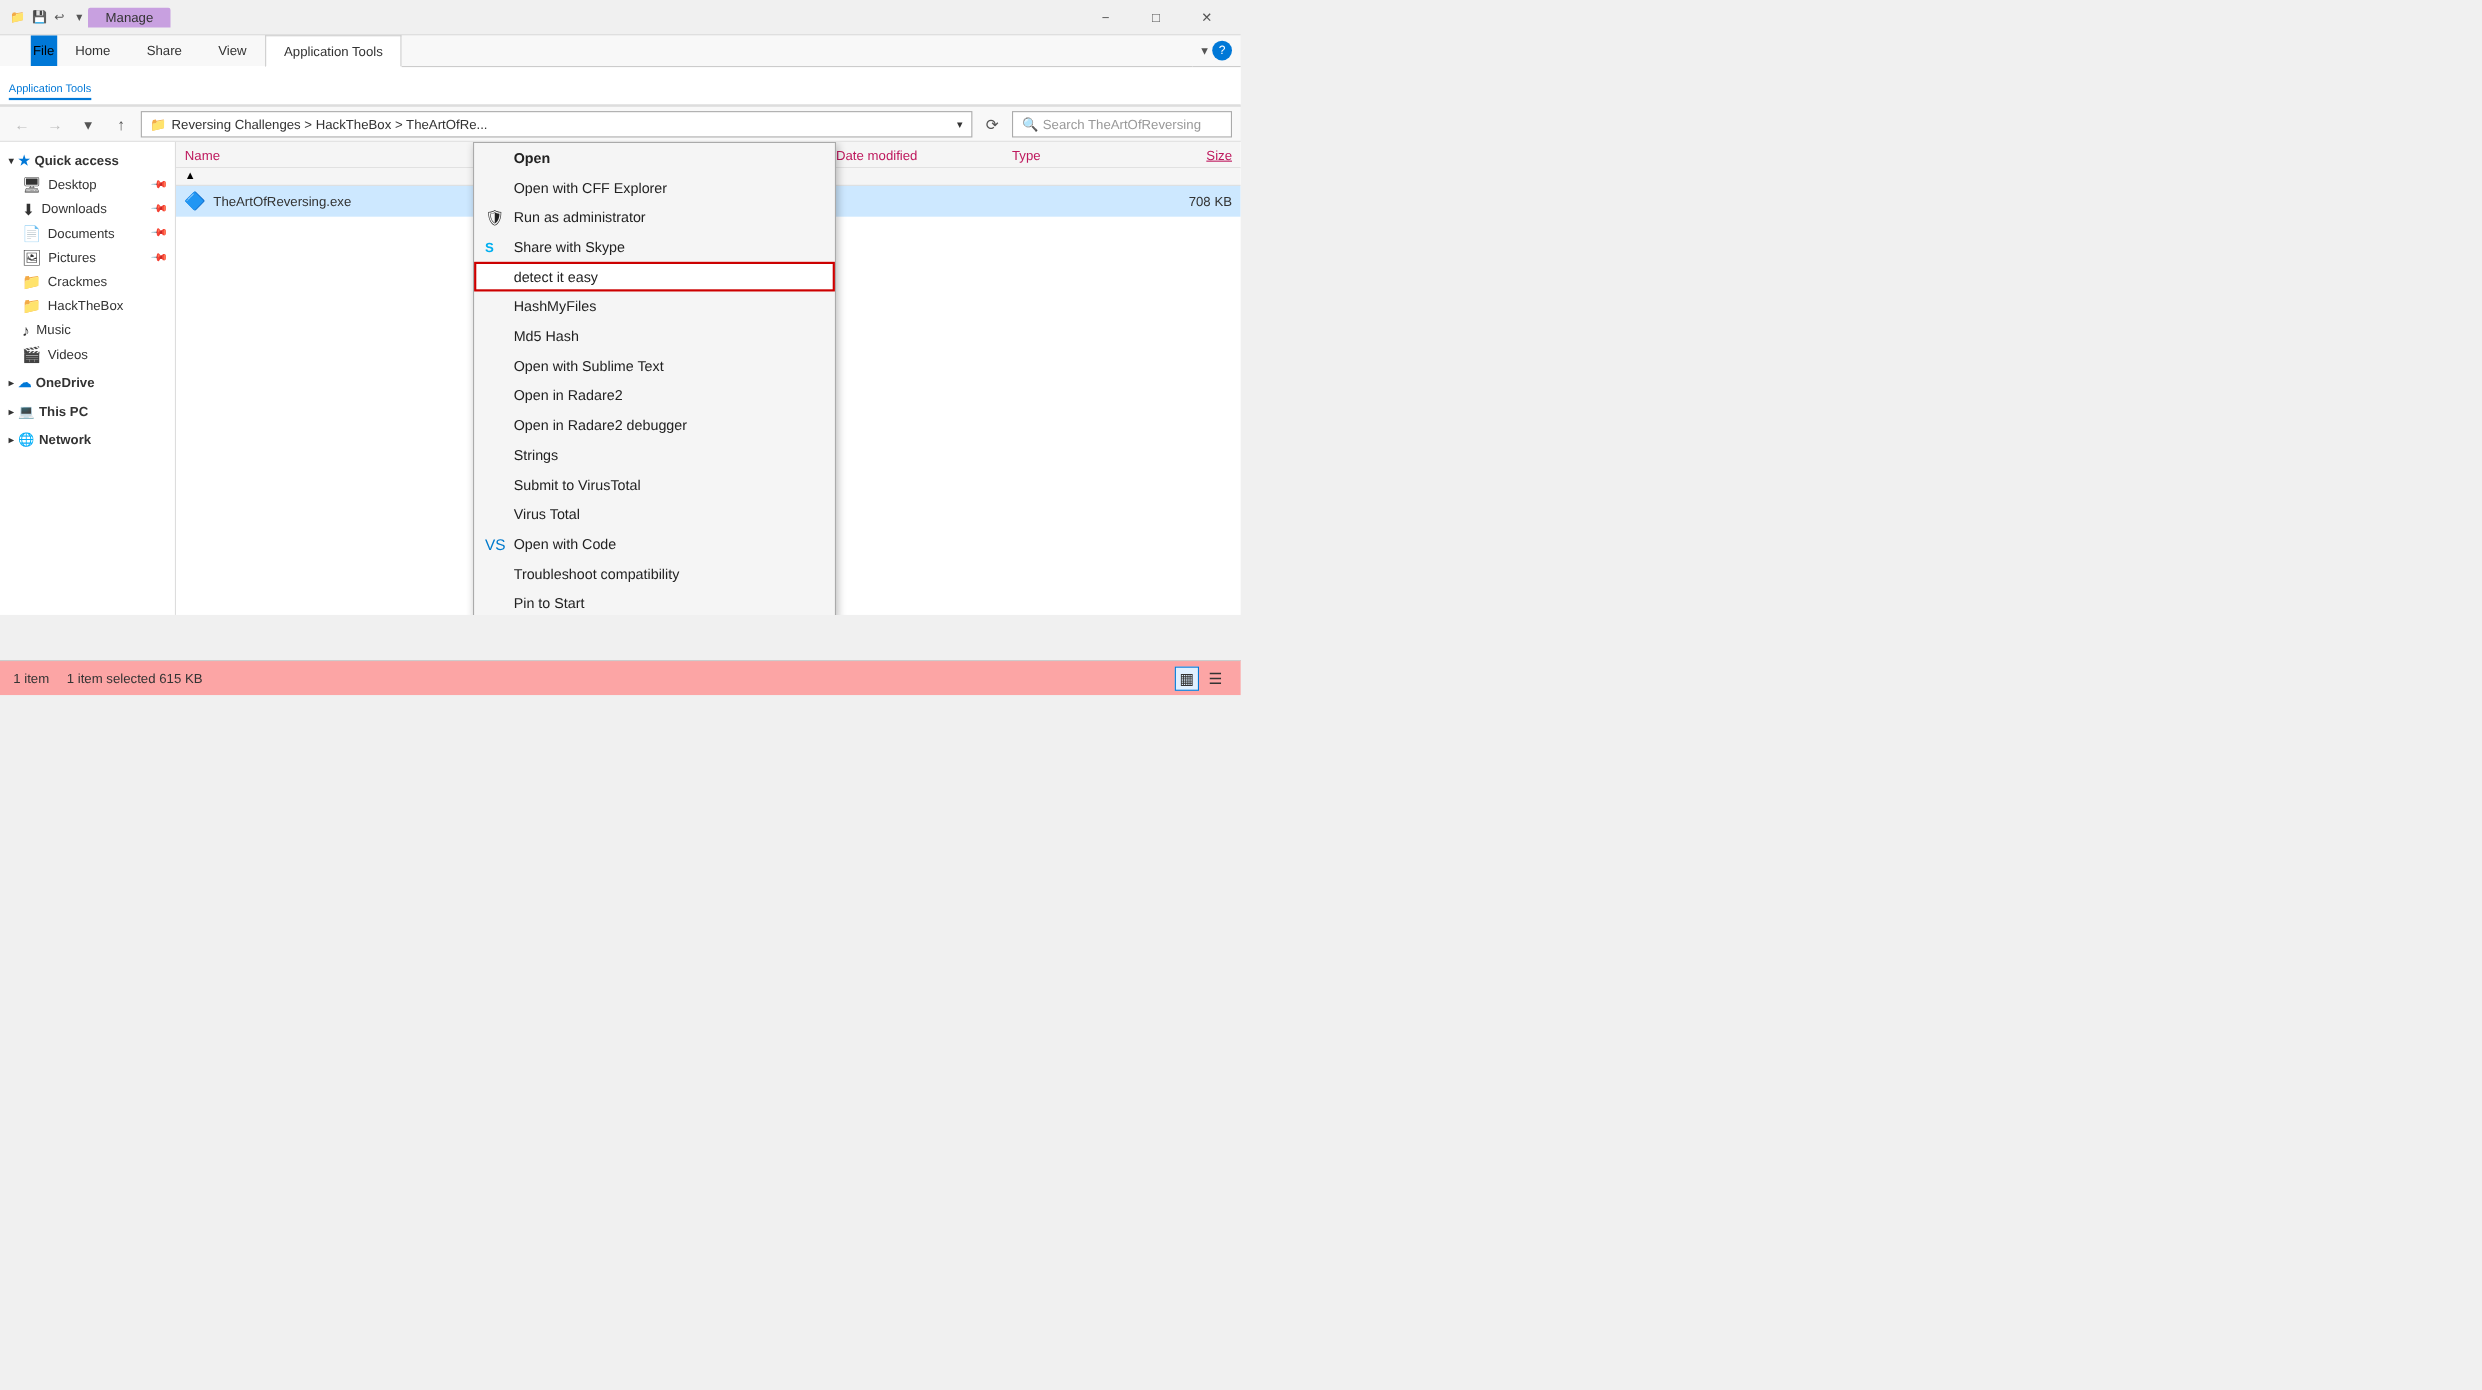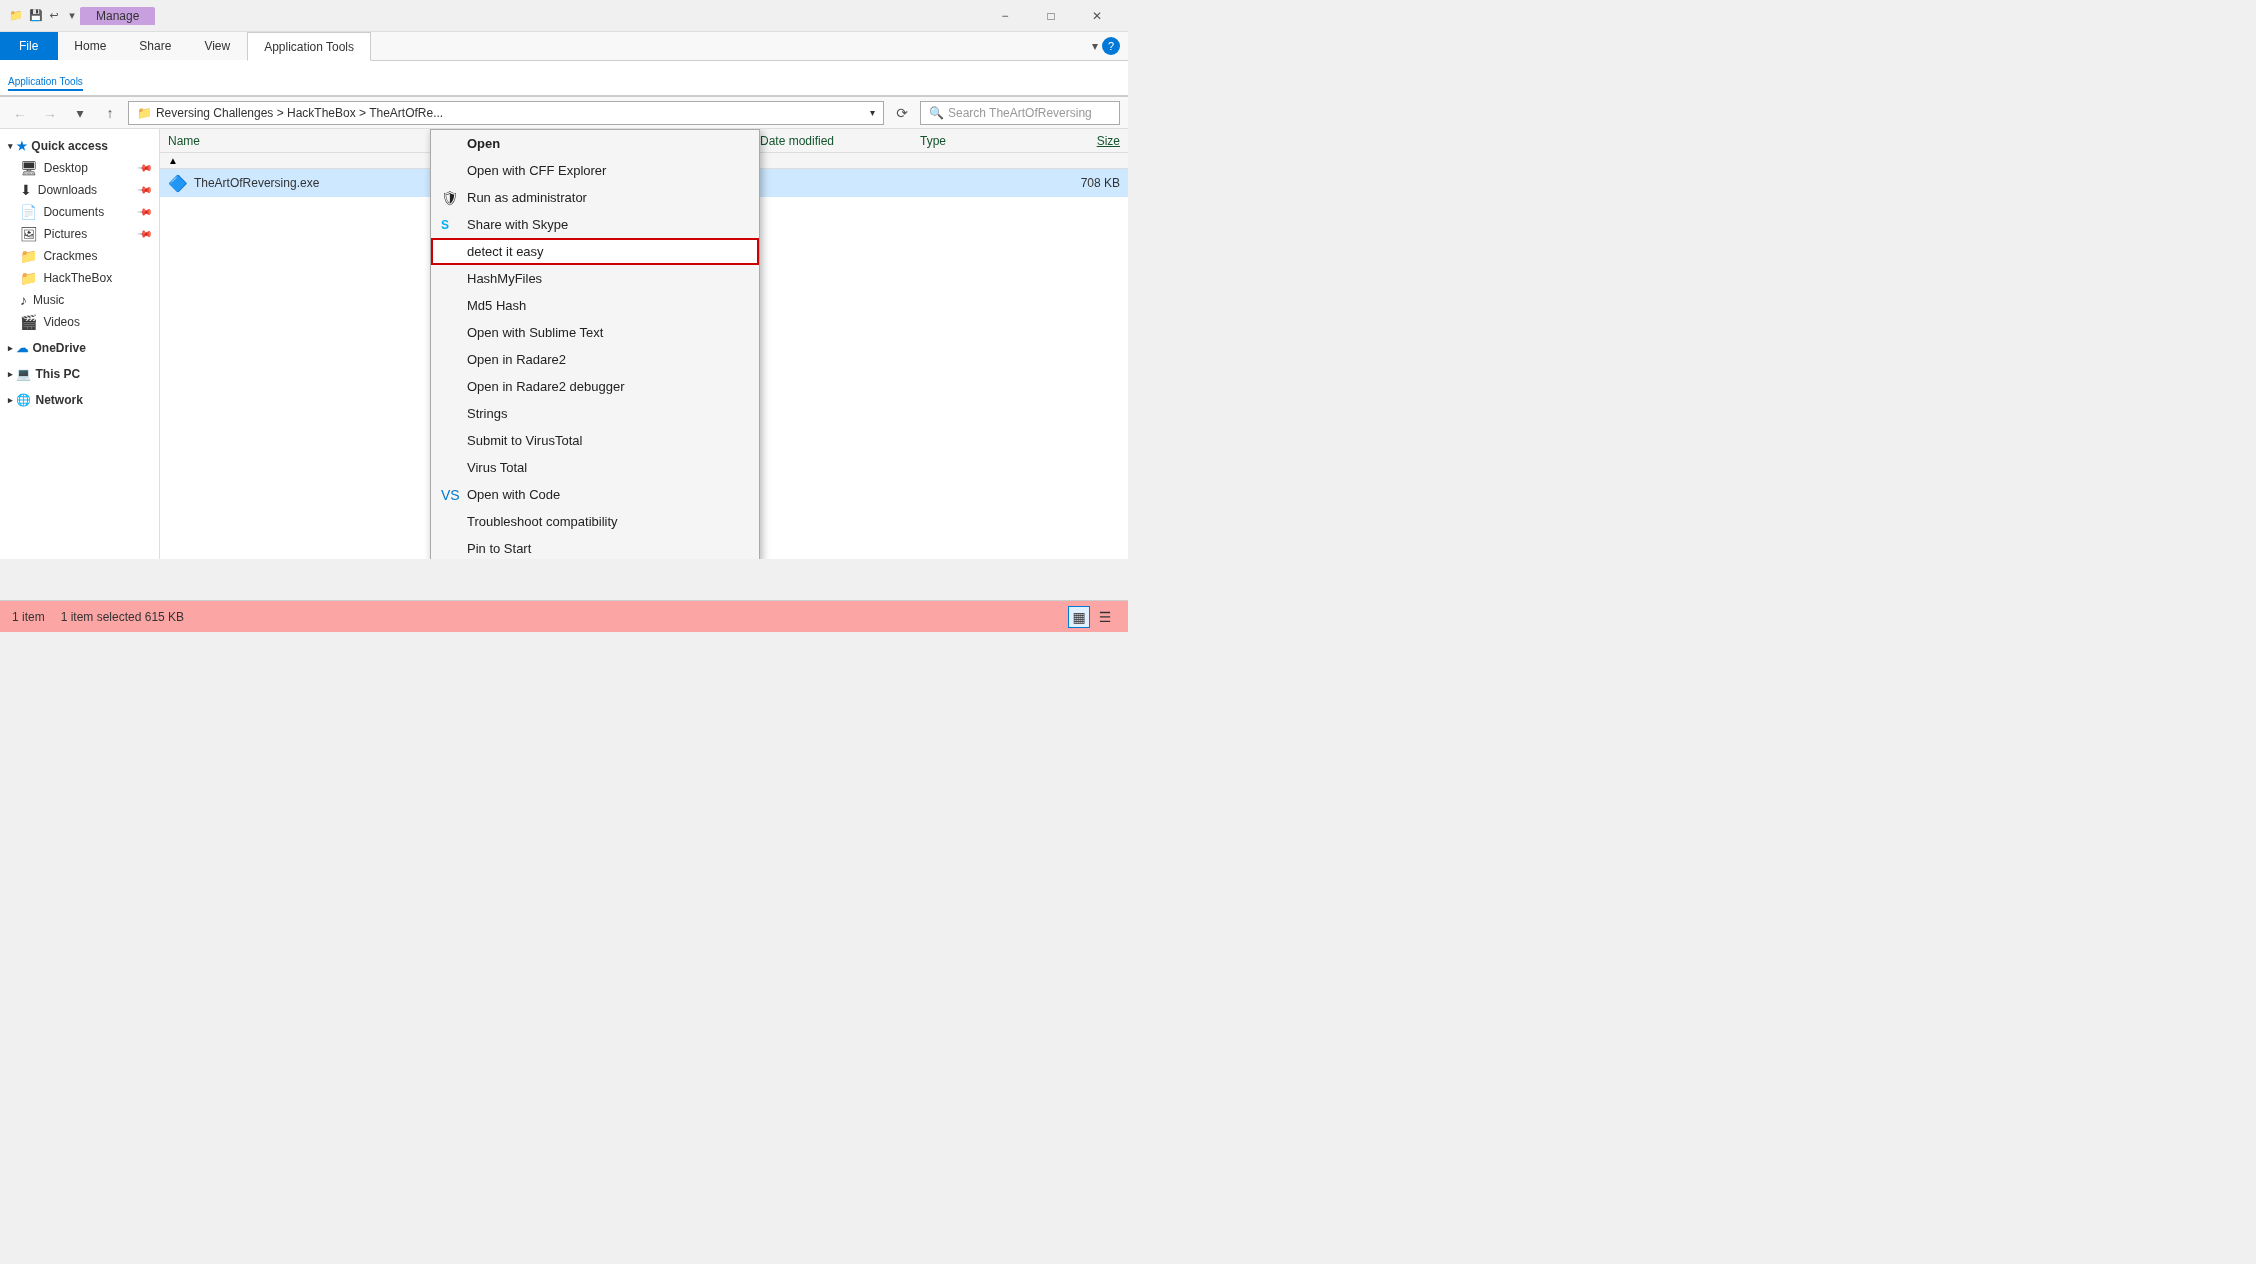--- a/index.html
+++ b/index.html
@@ -95,22 +95,23 @@
     }
     .ribbon-tab.active {
       background: white;
       border: 1px solid #ccc;
       border-bottom: 1px solid white;
       margin-bottom: -1px;
       z-index: 1;
     }
     .ribbon-tab.file-tab {
       background: #0078d7;
-      color: #ffffff;
-      padding: 0 19px;
+      color: #000000;
+      padding: 0 2px;
+      margin-left: 28px;
     }
     .ribbon-content {
       background: white;
       border-bottom: 1px solid #ccc;
       padding: 4px 8px;
       display: flex;
       align-items: flex-end;
       gap: 16px;
       height: 36px;
     }
@@ -226,21 +227,21 @@
       position: relative;
     }
     .column-header {
       background: #f5f5f5;
       border-bottom: 1px solid #ddd;
       display: flex;
       align-items: center;
       padding: 0 8px;
       height: 24px;
       font-size: 12px;
-      color: #14532d;
+      color: #be185d;
     }
     .col-name { flex: 1; cursor: pointer; }
     .col-date { width: 160px; cursor: pointer; }
     .col-type { width: 120px; cursor: pointer; }
     .col-size { width: 80px; text-align: right; cursor: pointer; text-decoration: underline; }
     .file-row {
       display: flex;
       align-items: center;
       padding: 2px 8px;
       height: 28px;

